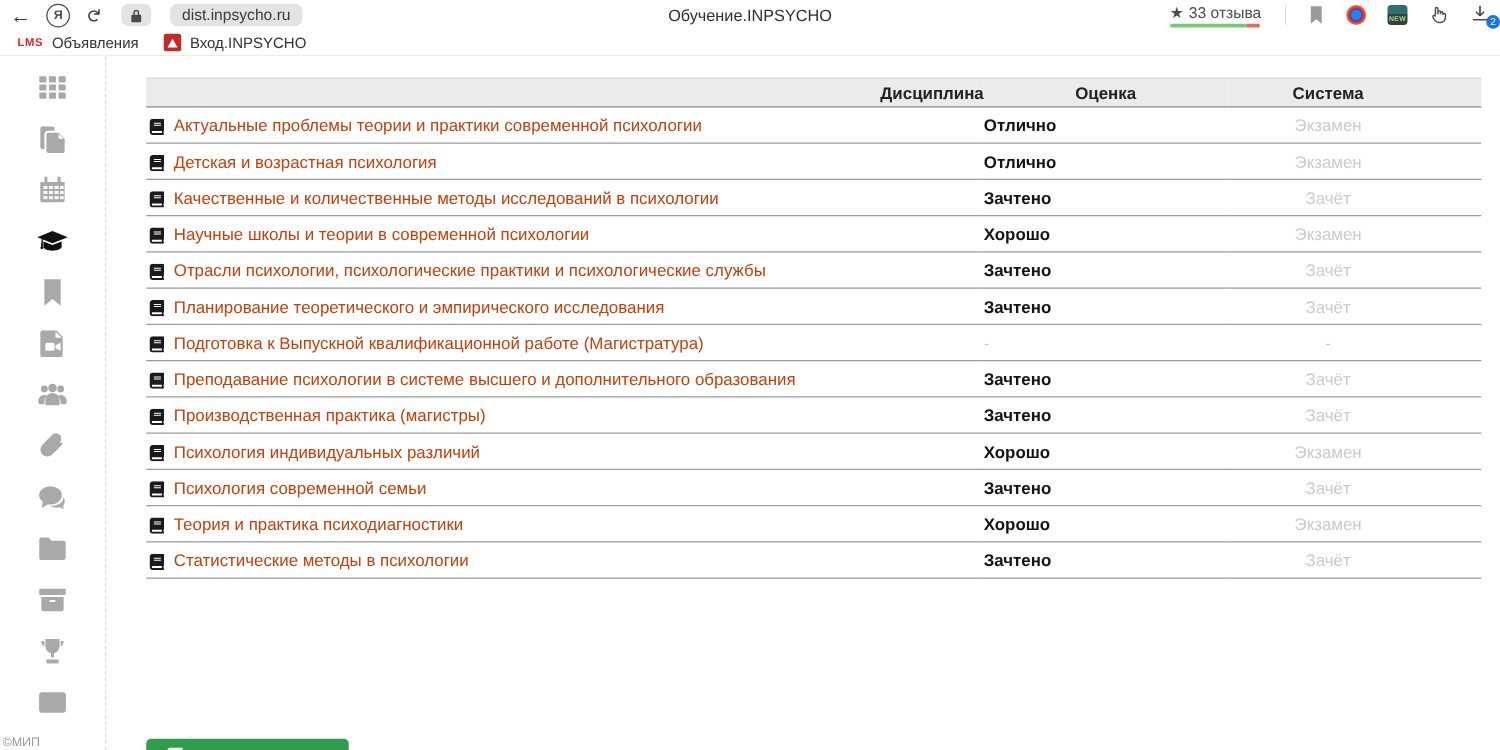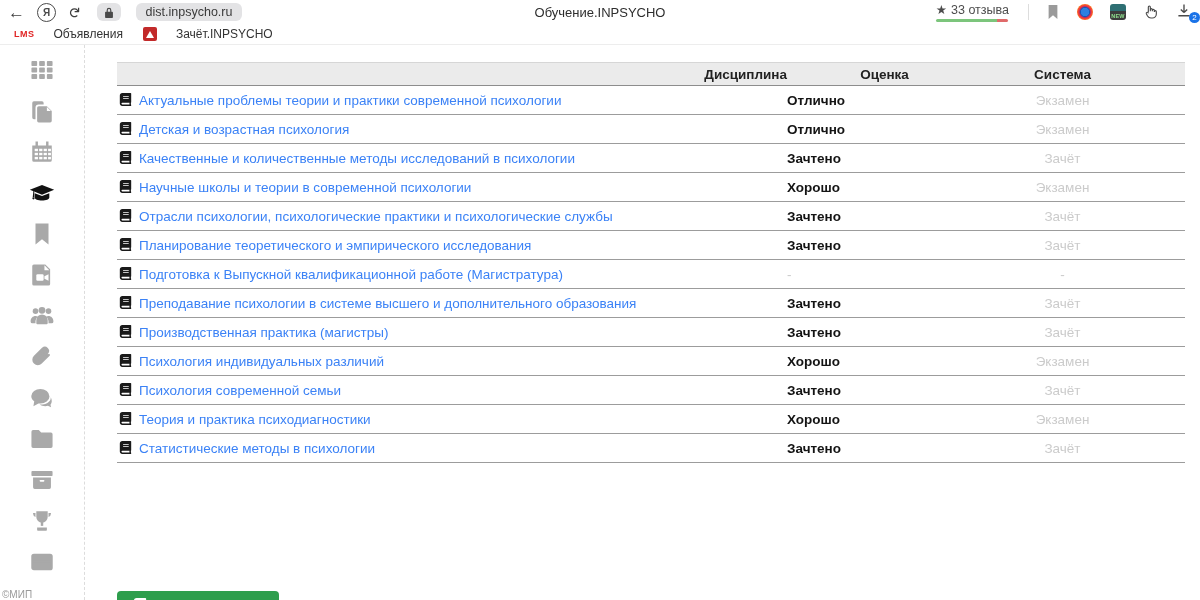--- a/index.html
+++ b/index.html
@@ -28,21 +28,21 @@
               background:radial-gradient(circle at 50% 50%,#2d7fe0 0 34%,#1457b5 40%,#e8294a 52%,#ff7a1a 72%,#ffb300 100%);}
   .new-ico{width:16px;height:16px;border-radius:3px;background:linear-gradient(#2e6f73 0 45%,#3c3c3c 45% 100%);
            position:relative;display:flex;align-items:flex-end;justify-content:center;}
   .new-ico span{font-size:5.5px;font-weight:bold;color:#8fe28f;letter-spacing:.3px;line-height:7px;}
   .dl-wrap{position:relative;width:18px;height:18px;}
   .badge{position:absolute;right:-6px;bottom:-2px;width:11px;height:11px;border-radius:50%;
          background:#1a73e8;color:#fff;font-size:8px;display:flex;align-items:center;justify-content:center;}
 
   .bookmarksbar{position:absolute;left:0;top:24px;width:1200px;height:21px;background:#fff;
                 border-bottom:1px solid #ededed;display:flex;align-items:center;gap:8px;padding-left:8px;box-sizing:border-box;}
-  .bm-item{display:flex;align-items:center;gap:19px;padding:0 6px;font-size:12px;color:#333;}
+  .bm-item{display:flex;align-items:center;gap:7px;padding:0 6px;font-size:12px;color:#333;}
   .lms-logo{color:#e02424;font-weight:bold;font-size:9px;letter-spacing:.5px;}
   .mip-logo{width:14px;height:14px;background:#c22a2a;border-radius:2px;display:flex;align-items:center;justify-content:center;}
   .mip-logo i{display:block;width:0;height:0;border-left:4px solid transparent;border-right:4px solid transparent;
               border-bottom:7px solid #fff;}
 
   
   .main{position:absolute;left:0;top:45px;width:1200px;height:555px;background:#fff;}
   .sidebar{position:absolute;left:0;top:0;width:85px;height:555px;border-right:1px dashed #dcdcdc;
            display:flex;flex-direction:column;align-items:center;padding-top:12px;gap:15px;box-sizing:border-box;}
   .s-ico{width:26px;height:26px;flex:0 0 auto;cursor:pointer;}
@@ -51,21 +51,21 @@
   .copyright{position:absolute;left:2px;bottom:0;font-size:10px;color:#9a9a9a;}
 
   .content{position:absolute;left:117px;top:17px;}
   table{border-collapse:collapse;width:1068px;table-layout:fixed;}
   col.c1{width:670px;} col.c2{width:195px;} col.c3{width:203px;}
   thead th{background:#ebebeb;border-top:1px solid #d6d6d6;border-bottom:1px solid #8d8d8d;
            height:22px;font-size:13.5px;color:#222;text-align:right;padding:0 0 0 3px;}
   thead th.ctr{text-align:center;padding:0;}
   thead th.sys{padding-right:42px;}
   tbody td{border-bottom:1px solid #9c9c9c;height:28px;font-size:13.5px;padding:0;}
-  .disc-link{display:flex;align-items:flex-start;gap:7px;color:#3b82f6;cursor:pointer;padding-left:2px;}
+  .disc-link{display:flex;align-items:flex-end;gap:7px;color:#c2410c;cursor:pointer;padding-left:2px;}
   .book-ic svg{width:13px;height:13px;fill:#1a1a1a;display:block;}
   td.c-grade{font-weight:bold;text-align:left;color:#141414;}
   td.c-grade.muted{color:#cbcbcb;font-weight:normal;}
   td.c-system{color:#cbcbcb;text-align:center;padding-right:42px;}
 
   .gradebook-btn{position:absolute;left:117px;top:546px;height:28px;background:#2e9e4d;border:none;border-radius:4px;
                  color:#fff;font-weight:bold;font-size:13px;display:flex;align-items:center;gap:8px;
                  padding:0 16px;cursor:pointer;font-family:inherit;}
   .gradebook-btn svg{width:14px;height:14px;fill:#fff;}
 </style>
@@ -119,21 +119,21 @@
 
 <div class="bookmarksbar">
   <span class="bm-item">
     <span class="lms-logo">LMS</span>
     <span>Объявления</span>
   </span>
   <span class="bm-item">
     <span class="mip-logo">
         <i></i>
       </span>
-    <span>Зачёт.INPSYCHO</span>
+    <span>Вход.INPSYCHO</span>
   </span>
 </div>
 
 <div class="main">
 
   <div class="sidebar">
     <span class="s-ico"><svg viewBox="0 0 32 32">
           <g>
             <rect x="3" y="5" width="7" height="6" rx="1"></rect>
             <rect x="12.5" y="5" width="7" height="6" rx="1"></rect>

